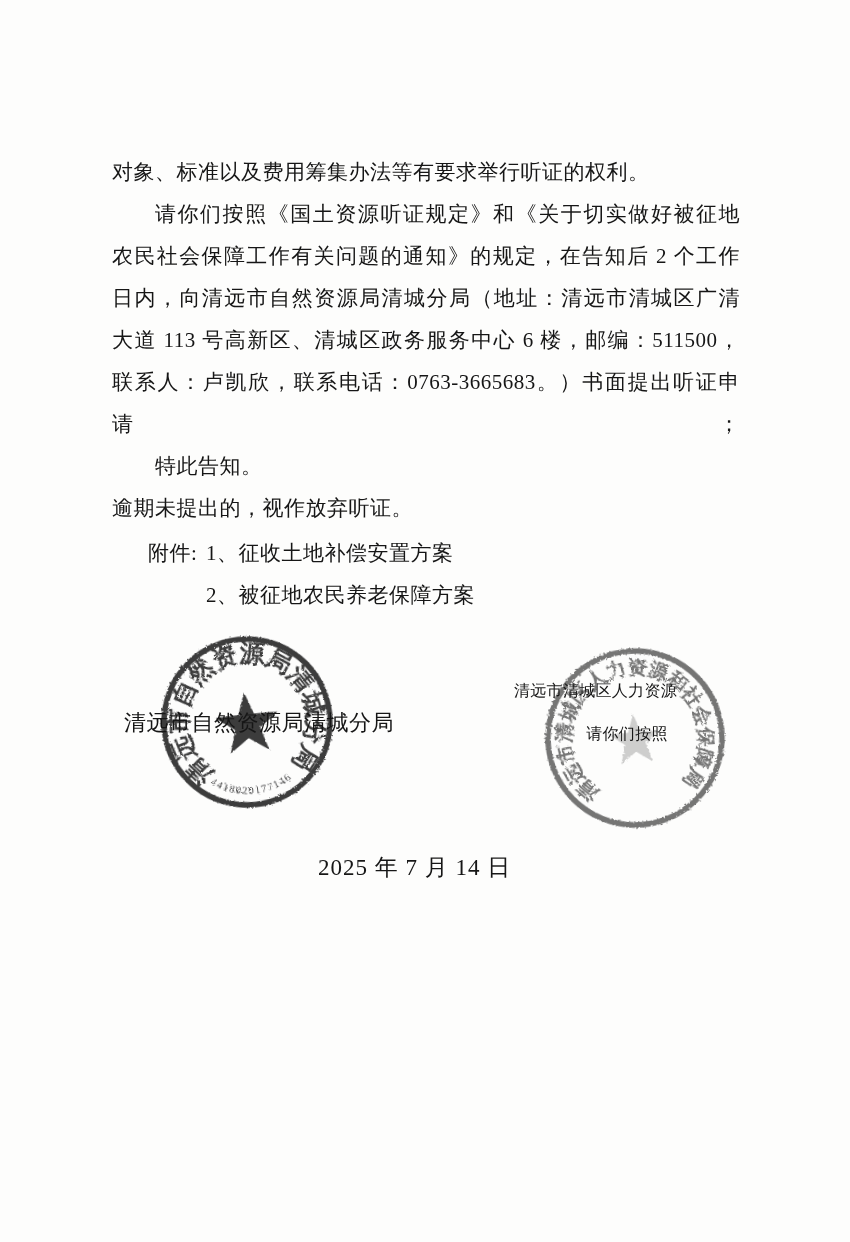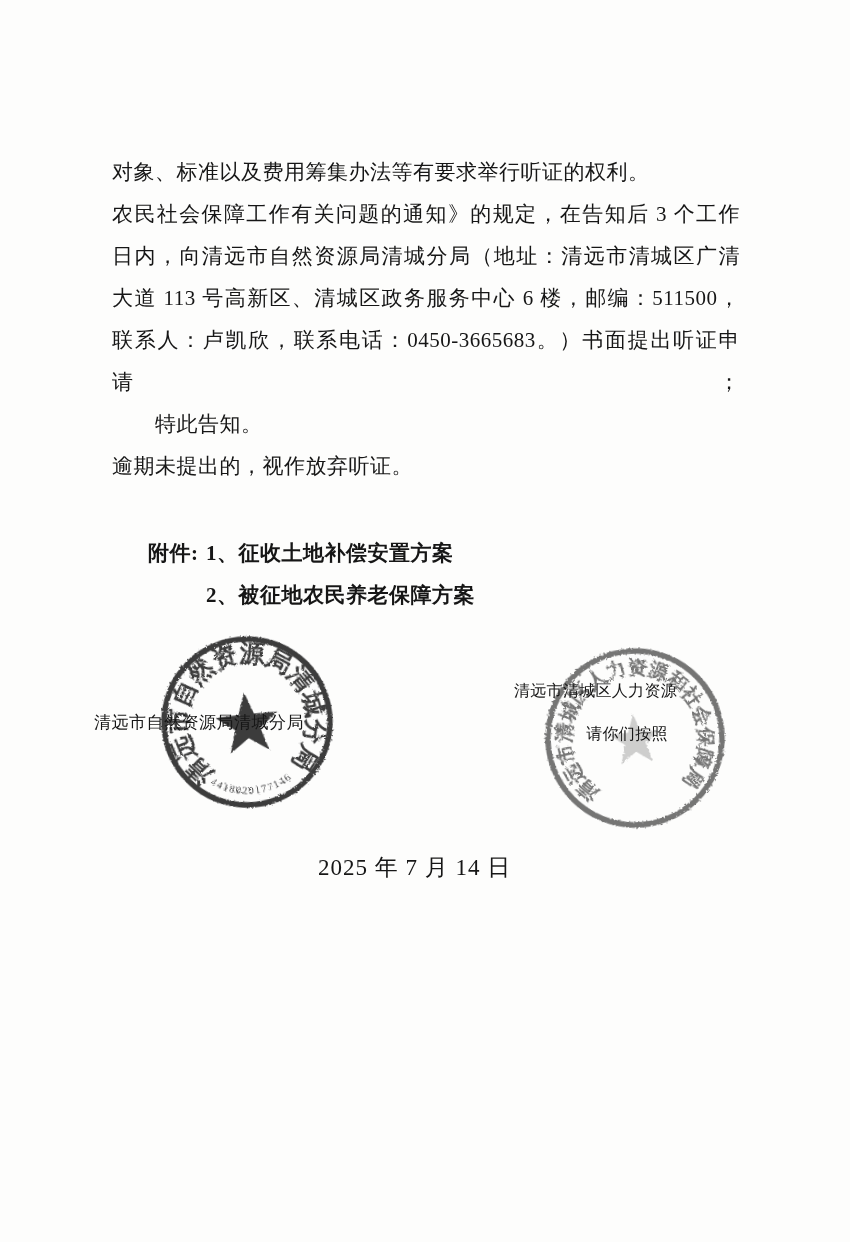--- a/index.html
+++ b/index.html
@@ -17,28 +17,28 @@
     position:absolute;left:112px;top:151px;width:628px;
     font-size:21px;line-height:42px;
     letter-spacing:.5px;
   }
   .body-text .line{white-space:nowrap;}
   .body-text .fill{white-space:normal;text-align:justify;text-align-last:justify;}
   .body-text .indent{text-indent:43px;}
   
   .attach{
     position:absolute;left:148px;top:532px;
-    font-size:21px;line-height:42px;letter-spacing:.5px;font-weight:bold;
+    font-size:21px;line-height:42px;letter-spacing:.5px;
   }
   .attach .label{display:inline-block;width:58px;}
   .attach .item2{margin-left:58px;}
   
   .org-left{
-    position:absolute;left:94px;top:701px;
-    font-size:17px;line-height:43px;letter-spacing:.5px;
+    position:absolute;left:124px;top:701px;
+    font-size:22px;line-height:43px;letter-spacing:.5px;
     z-index:3;white-space:nowrap;
   }
   .org-right{
     position:absolute;left:514px;top:669px;width:226px;
     font-size:16px;line-height:43px;letter-spacing:.3px;
     z-index:3;text-align:left;white-space:nowrap;
   }
   .org-right .l2{text-align:center;}
   .date-line{
     position:absolute;left:318px;top:852px;
@@ -88,24 +88,25 @@
       <circle cx="100" cy="100" r="87" fill="none" stroke="#4f4f4f" stroke-width="5.5"></circle>
       <path opacity="0.35" transform="translate(100,103) scale(0.82) translate(-100,-103)" d="M100,70 L107.8,92.3 L131.4,92.8 L112.6,107.1 L119.4,129.7 L100,116.2 L80.6,129.7 L87.4,107.1 L68.6,92.8 L92.2,92.3 Z"></path>
       <text font-size="20" font-weight="bold" letter-spacing="-0.5">
         <textPath href="#ringR" startOffset="1%">清远市清城区人力资源和社会保障局</textPath>
       </text>
     </g>
   </svg>
 
   <div class="body-text">
     <div class="line">对象、标准以及费用筹集办法等有要求举行听证的权利。</div>
-    <div class="fill">农民社会保障工作有关问题的通知》的规定，在告知后 3 个工作</div>
+    <div class="fill indent">请你们按照《国土资源听证规定》和《关于切实做好被征地</div>
+    <div class="fill">农民社会保障工作有关问题的通知》的规定，在告知后 2 个工作</div>
     <div class="fill">日内，向清远市自然资源局清城分局（地址：清远市清城区广清</div>
     <div class="fill">大道 113 号高新区、清城区政务服务中心 6 楼，邮编：511500，</div>
-    <div class="fill">联系人：卢凯欣，联系电话：0450-3665683。）书面提出听证申请；</div>
+    <div class="fill">联系人：卢凯欣，联系电话：0763-3665683。）书面提出听证申请；</div>
     <div class="line indent">特此告知。</div>
     <div class="line">逾期未提出的，视作放弃听证。</div>
   </div>
 
   <div class="attach">
     <div>
       <span class="label">附件:</span><span>1、征收土地补偿安置方案</span>
     </div>
     <div class="item2">2、被征地农民养老保障方案</div>
   </div>

